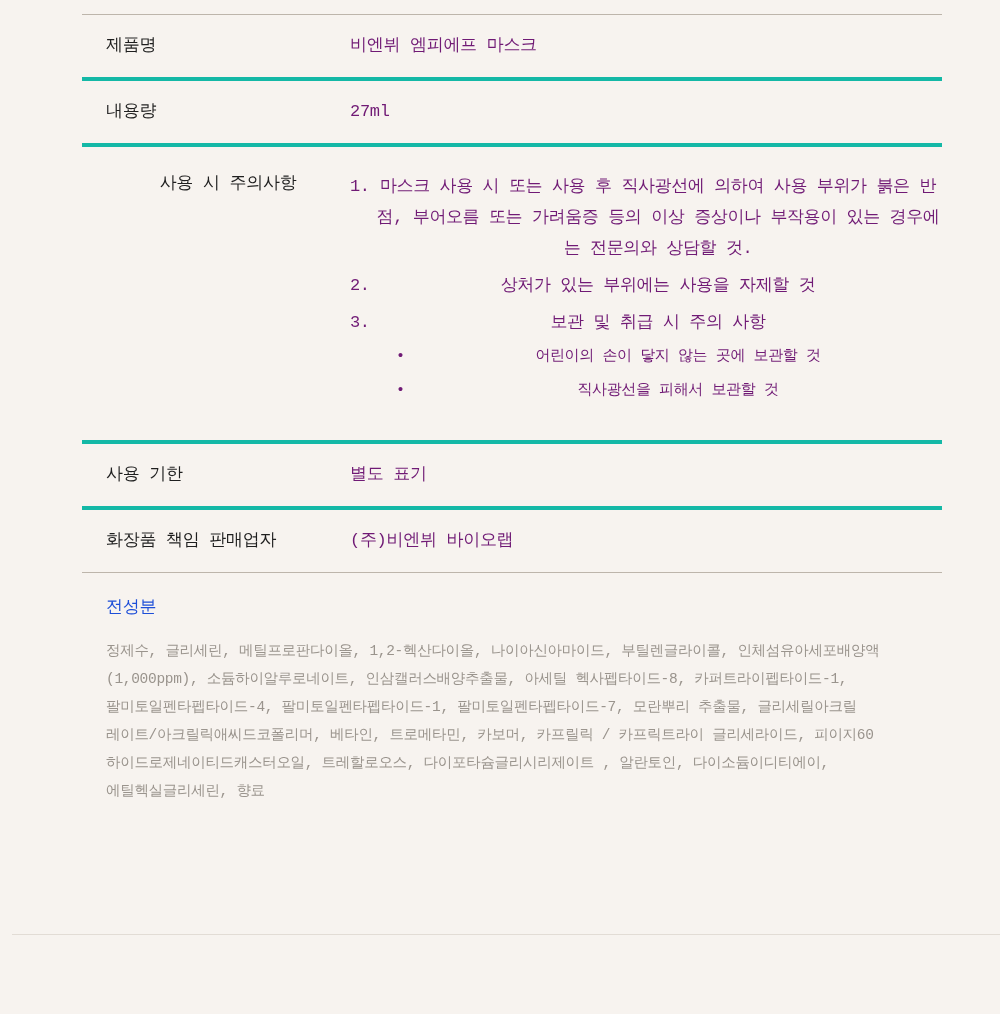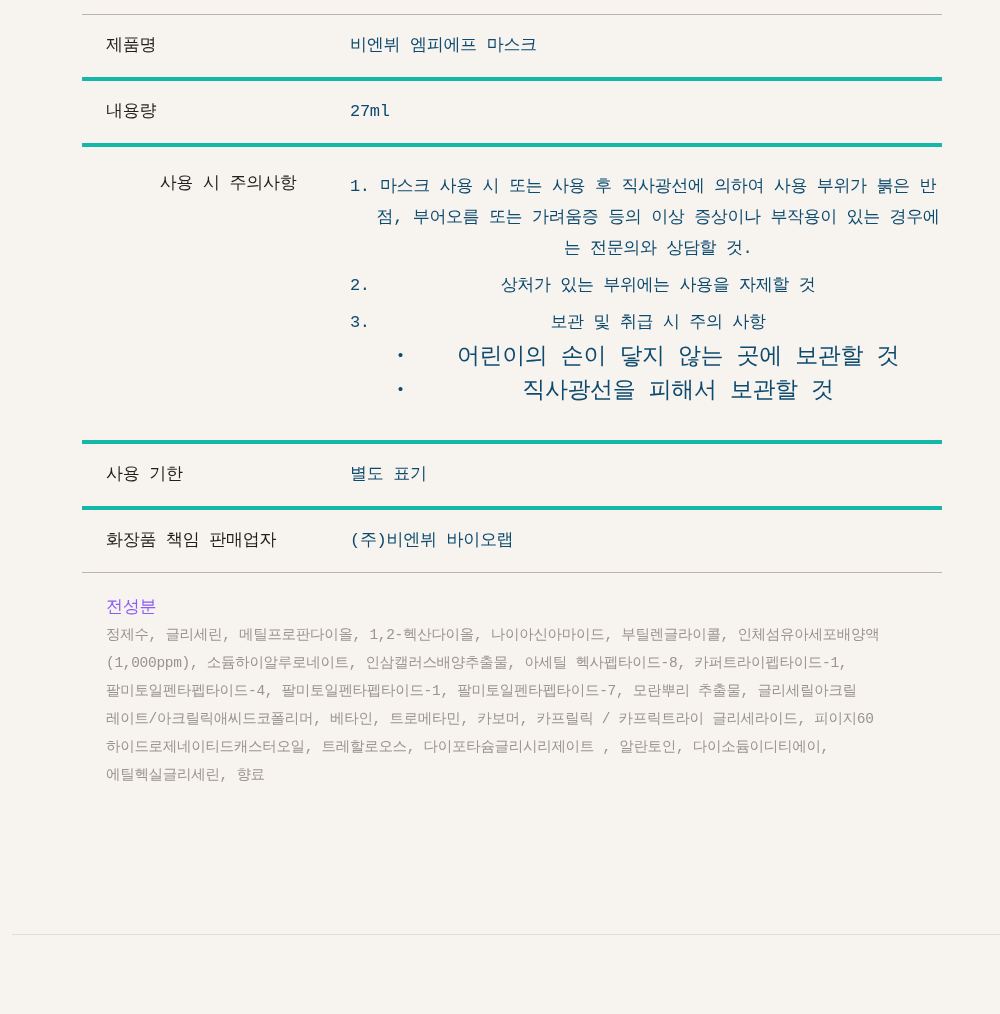--- a/index.html
+++ b/index.html
@@ -46,21 +46,21 @@
     line-height: 26px;
     color: #1f1f1f;
     padding-left: 24px;
     box-sizing: border-box;
     letter-spacing: -0.3px;
   }
   .row-value {
     flex: 1 1 auto;
     font-size: 17px;
     line-height: 26px;
-    color: #0c4a6e;
+    color: #701a75;
     letter-spacing: -0.3px;
   }
   .row-tall {
     padding-top: 24px;
     padding-bottom: 26px;
     text-align: center;
   }
   ol.notice-list {
     margin: 0;
     padding: 0;
@@ -80,40 +80,40 @@
     top: 0;
   }
   ul.sub-list {
     margin: 2px 0 0 0;
     padding: 0;
     list-style: none;
   }
   ul.sub-list > li {
     position: relative;
     padding-left: 40px;
-    font-size: 23px;
+    font-size: 15px;
     line-height: 34px;
     letter-spacing: -0.4px;
   }
   ul.sub-list > li::before {
     content: "•";
     position: absolute;
     left: 22px;
     top: 0;
     font-size: 15px;
   }
   .ingredients-block {
     border-top: 1px solid #bdb5ab;
     padding: 22px 0 26px 24px;
   }
   .ingredients-title {
     font-size: 17px;
     line-height: 26px;
-    color: #8b5cf6;
-    margin-bottom: 0;
+    color: #1d4ed8;
+    margin-bottom: 16px;
     letter-spacing: -0.3px;
   }
   .ingredients-body {
     font-size: 14.5px;
     line-height: 28px;
     color: #9a948d;
     letter-spacing: -0.3px;
     max-width: 800px;
     white-space: pre-wrap;
   }

